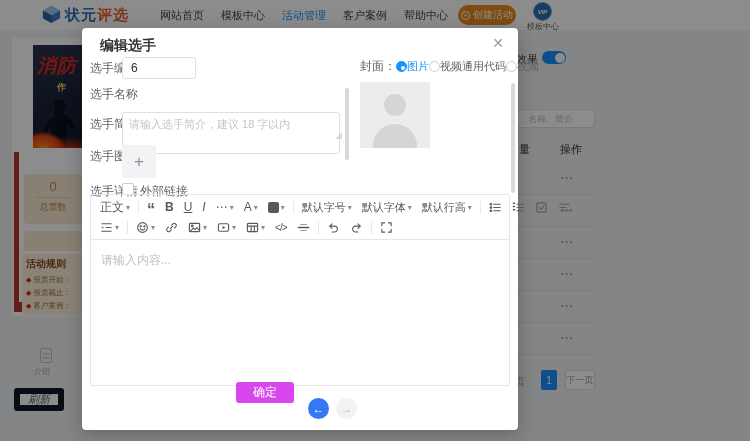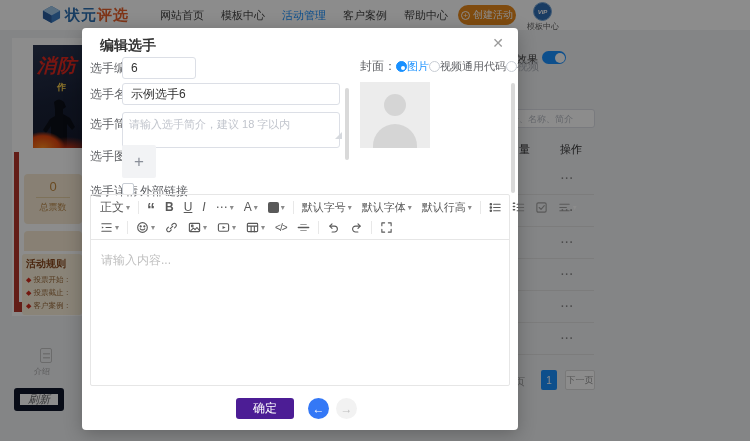--- a/index.html
+++ b/index.html
@@ -115,21 +115,21 @@
   .sep { width:1px; height:13px; background:#e8e8e8; margin:0 3px; flex:none; }
   .q { font-size:16px; font-weight:bold; line-height:10px; margin-top:6px; }
   .bold { font-weight:bold; } .under { text-decoration:underline; } .ital { font-style:italic; }
   .swatch { width:11px; height:11px; background:#595959; border-radius:2px; }
   .codet { font-size:10px; letter-spacing:-1px; }
   .ticon { width:13px; height:13px; stroke:#595959; fill:none; stroke-width:1.2; stroke-linecap:round; stroke-linejoin:round; }
   .ed-content { position:relative; width:100%; height:150px; cursor:text;text-align:right; }
   .ed-ph { position:absolute; left:10px; top:12px; font-size:12px; color:#bfbfbf; }
 
   
-  .confirm-btn { left:154px; top:370px; width:58px; height:21px; background:#4c1d95; border-radius:3px;
+  .confirm-btn { left:154px; top:354px; width:58px; height:21px; background:#d946ef; border-radius:3px;
     color:#fff; font-size:12px; display:flex; align-items:center; justify-content:center; cursor:pointer; }
   .circ { width:21px; height:21px; border-radius:50%; display:flex; align-items:center; justify-content:center;
     font-size:12px; cursor:pointer; }
   .circ.prev { left:226px; top:370px; background:#3478f6; color:#fff; }
   .circ.next { left:254px; top:370px; background:#f2f2f2; color:#bdbdbd; }
 </style>
 </head>
 <body>
 
 <div id="frame">
@@ -214,23 +214,22 @@
 
   <div id="overlay" class="abs"></div>
 
   <div id="modal" class="abs">
     <div class="abs m-title">编辑选手</div>
     <div class="abs m-close">✕</div>
 
     <div class="abs f-label" style="left:8px;top:32px">选手编号</div>
     <input class="abs f-input" style="left: 40px; top: 29px; width: 74px; height: 22px;" value="6">
     <div class="abs f-label" style="left:8px;top:58px">选手名称</div>
-    <input class="abs f-input" style="left: 40px; top: 55px; width: 218px; height: 22px;" value="示例选手6">
     <div class="abs f-label" style="left:8px;top:88px">选手简介</div>
-    <textarea class="abs f-area" style="left: 40px; top: 84px; width: 218px; height: 36px;" placeholder="请输入选手简介，建议 18 字以内"></textarea>
+    <textarea class="abs f-area" style="left: 40px; top: 84px; width: 218px; height: 42px;" placeholder="请输入选手简介，建议 18 字以内"></textarea>
     <div class="abs resize-corner" style="left:253px;top:104px"></div>
     <div class="abs f-label" style="left:8px;top:120px">选手图片</div>
     <div class="abs upload-box">
         <span>+</span>
       </div>
     <div class="abs f-label" style="left:8px;top:155px">选手详情</div>
     <div class="abs checkbox" style="left:40px;top:155px"></div>
     <div class="abs f-label" style="left:58px;top:155px">外部链接</div>
 
     <div class="abs scroll-thumb" style="left:263px;top:60px;width:4px;height:72px"></div>

